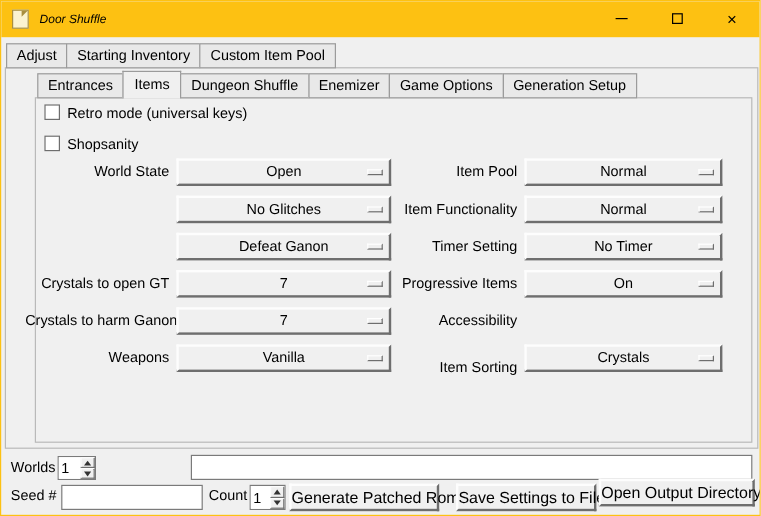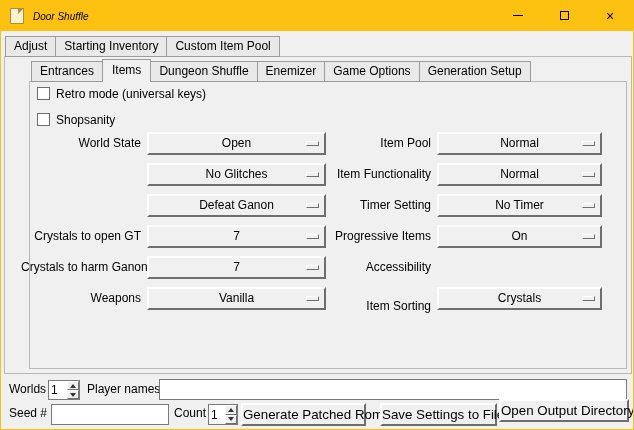--- a/index.html
+++ b/index.html
@@ -278,21 +278,20 @@
     <input class="spin-input" value="1" style="">
     <div class="spin-btns">
       <div class="spin-btn">
           <span class="tri-up"></span>
         </div>
       <div class="spin-btn">
           <span class="tri-down"></span>
         </div>
     </div>
   </div>
-  <div class="b-lbl" style="left:86px; top:378px;">Player names</div>
   <input class="entry" style="left: 158px; top: 378px; width: 468px; height: 21px;" value="">
 
   <div class="b-lbl" style="left:8px; top:402px;">Seed #</div>
   <input class="entry" style="left: 50px; top: 403px; width: 118px; height: 21px;" value="">
   <div class="b-lbl" style="left:173px; top:402px;">Count</div>
   <div class="spin" style="left:207px; top:403px; width:30px; height:21px;">
     <input class="spin-input" value="1" style="">
     <div class="spin-btns">
       <div class="spin-btn">
           <span class="tri-up"></span>

